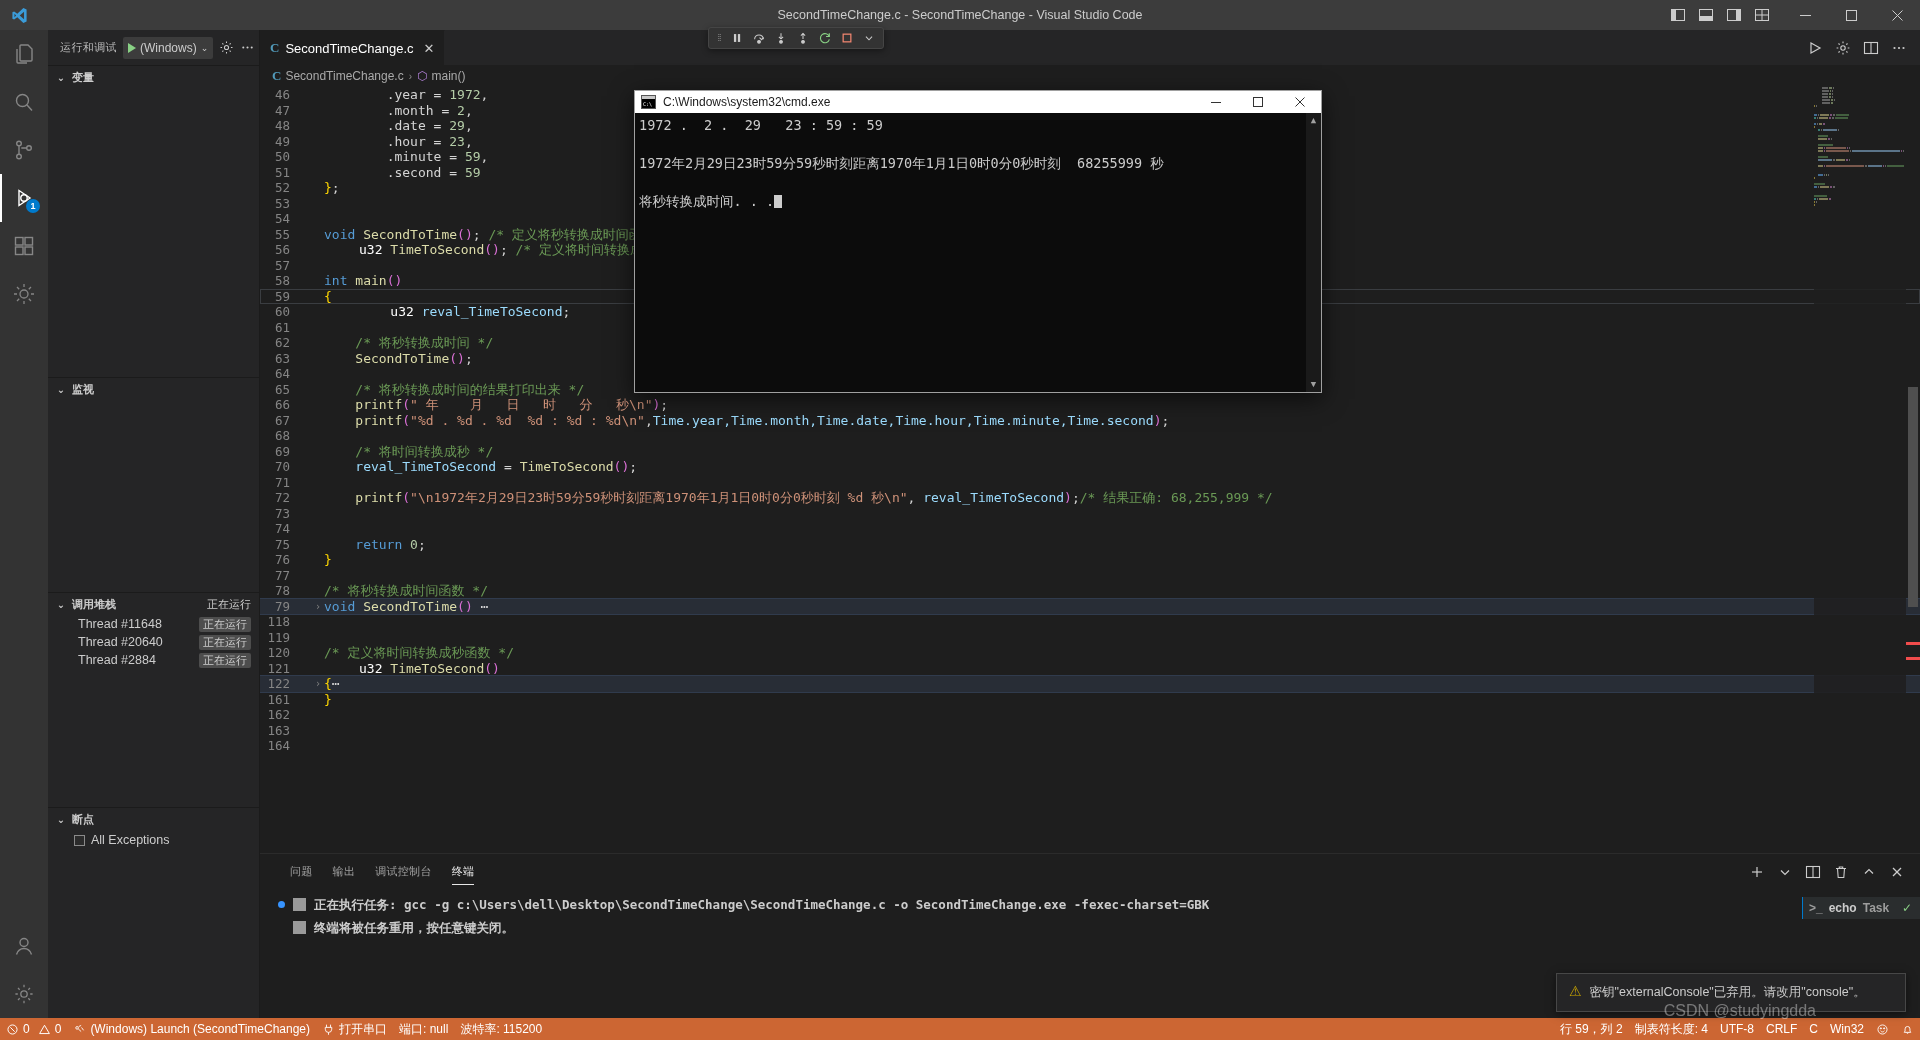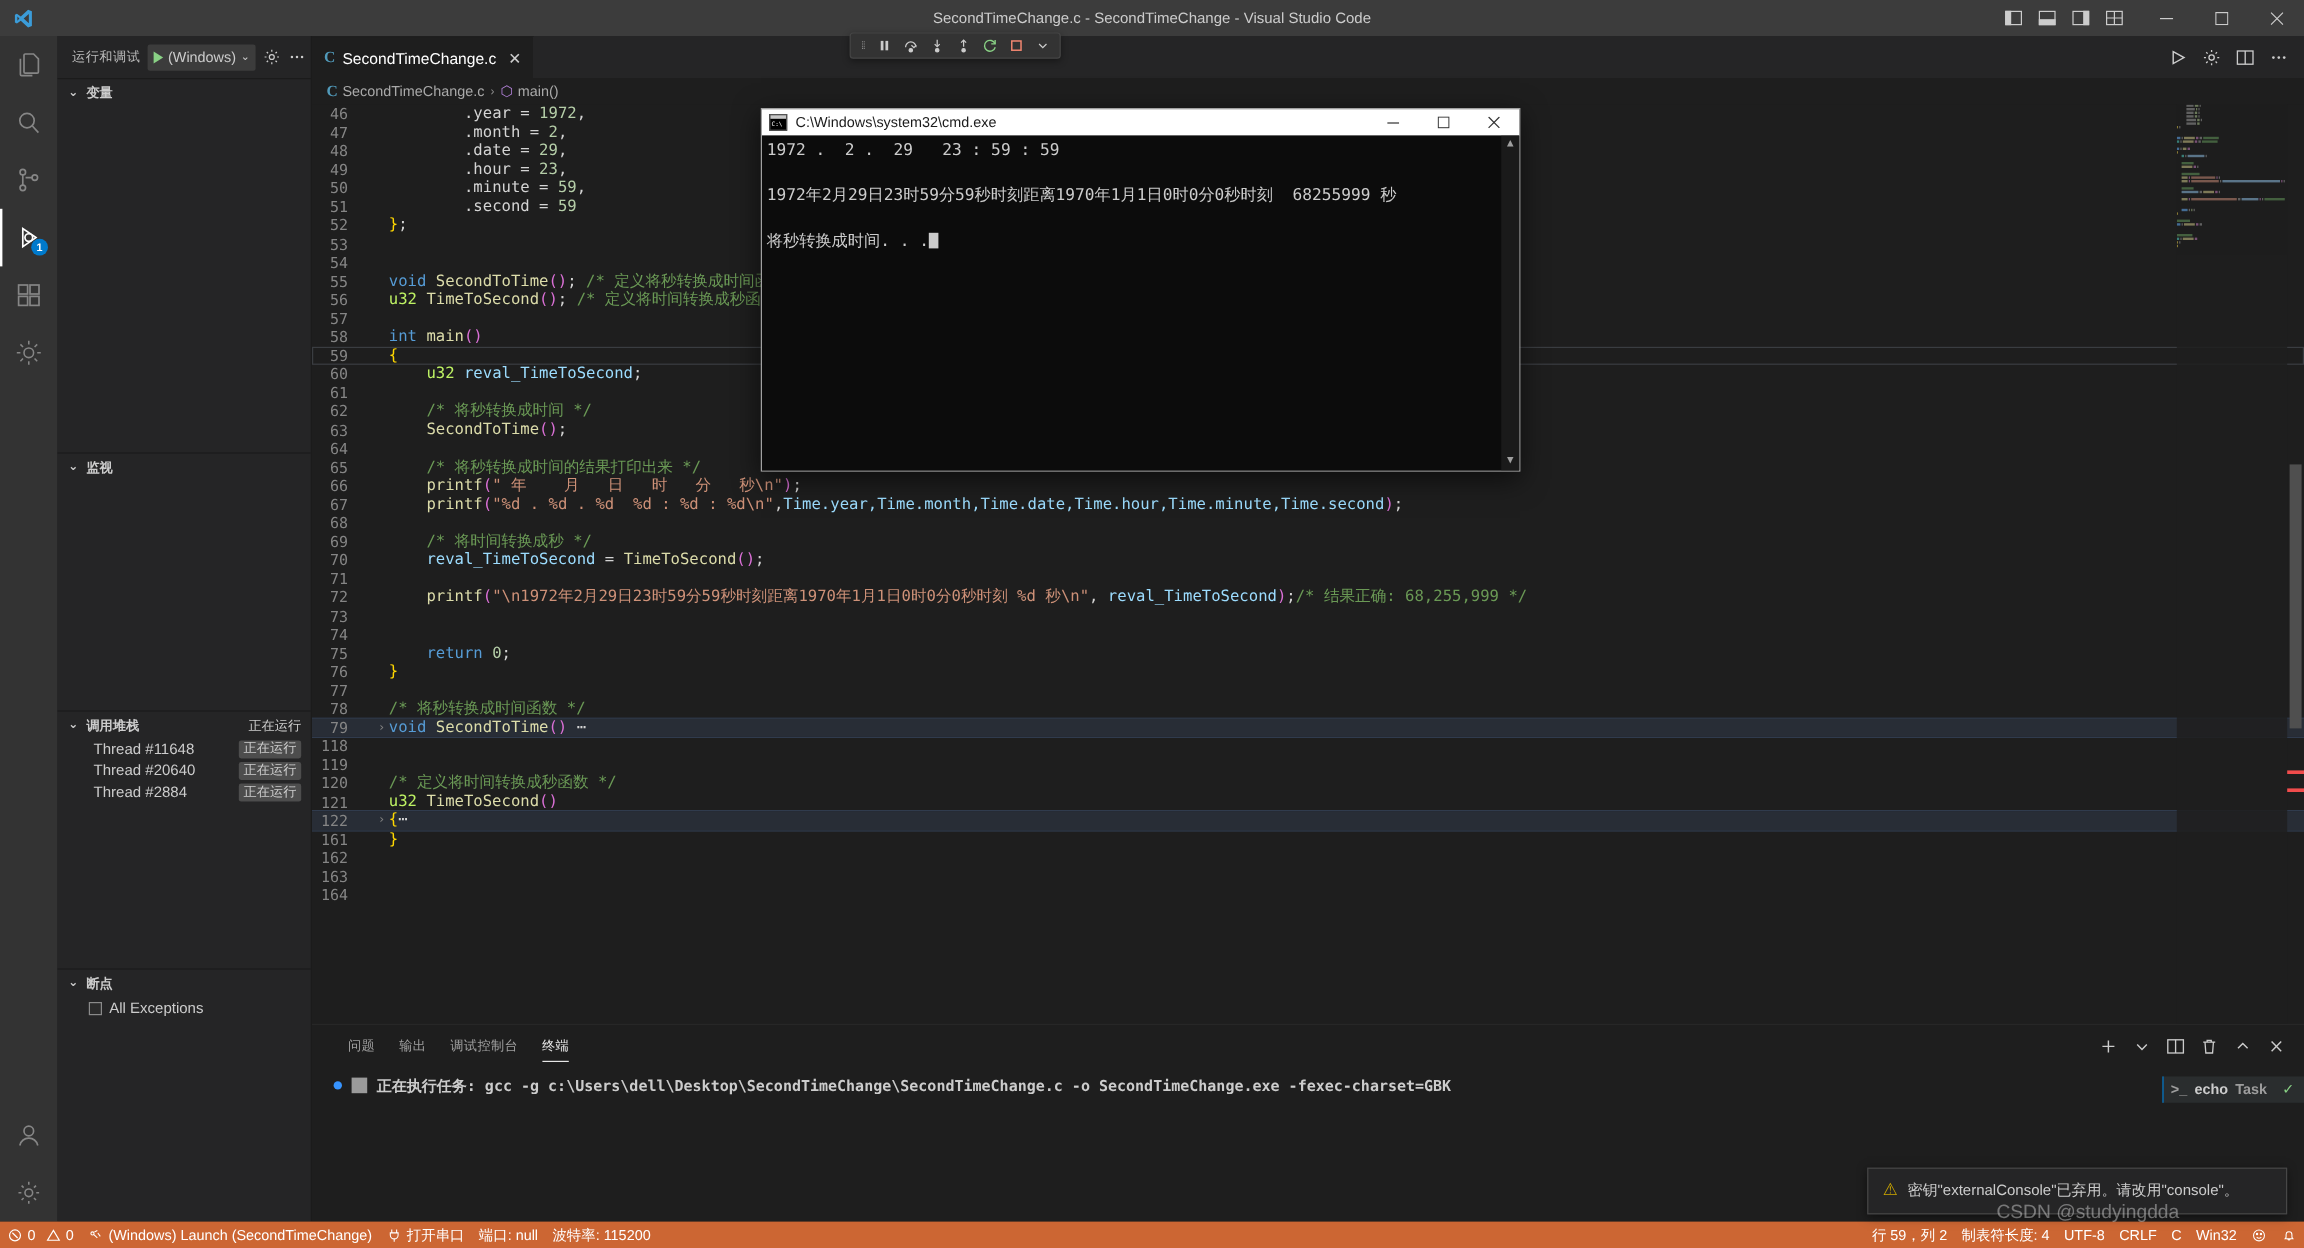--- a/index.html
+++ b/index.html
@@ -137,21 +137,21 @@
   .ln-row.hl { background:#282d36; outline:1px solid #303b4d; }
   .ln-num {
     width:52px; flex:0 0 52px; text-align:right; padding-right:22px; color:#858585;
     font-size:12.5px; font-family:"DejaVu Sans Mono",monospace;
   }
   .ln-fold { width:12px; flex:0 0 12px; color:#808080; font-size:10px; text-align:center;}
   .ln-txt { flex:1 1 auto; padding-left:0; }
   .cursorline-box { position:absolute; left:52px; right:0; height:15.5px; border:1px solid #3a3d41; pointer-events:none;}
 
   .k { color:#569cd6; }  
-  .kv { color:#bef264; } 
+  .kv { color:#ffffff;margin-left:35px; } 
   .fn { color:#dcdcaa; } 
   .cm { color:#6a9955; } 
   .st { color:#ce9178; } 
   .nu { color:#b5cea8; } 
   .pn { color:#da70d6; } 
   .vr { color:#9cdcfe; } 
   .op { color:#d4d4d4; }
   .ylw { color:#ffd700; }
 
   
@@ -213,21 +213,21 @@
   .sb-cell { display:flex; align-items:center; gap:4px; padding:0 6px; height:100%; white-space:nowrap; }
   .sb-cell svg { width:13px; height:13px; }
 
   .watermark {
     position:absolute; right:104px; bottom:20px; color:rgba(255,255,255,.38);
     font-size:16px; pointer-events:none; z-index:60; font-family:"Liberation Sans",sans-serif;
   }
 
   
   .cmdwin {
-    position:absolute; left:634px; top:90px; width:633px; height:303px; z-index:50;
+    position:absolute; left:634px; top:90px; width:688px; height:303px; z-index:50;
     box-shadow:0 6px 22px rgba(0,0,0,.6); display:flex; flex-direction:column;
     border:1px solid #a0a0a0;
   }
   .cmd-title {
     height:22px; flex:0 0 22px; background:#ffffff; display:flex; align-items:center;
     padding-left:6px; gap:7px; color:#1a1a1a; font-size:12px;
   }
   .cmd-ico {
     width:15px;height:14px;background:#000; border:1px solid #555; position:relative; flex:0 0 auto;
     display:flex; align-items:flex-end; justify-content:flex-start;
@@ -718,20 +718,25 @@
                 </svg>
             </div>
           </div>
         </div>
         <div class="panel-body">
           <div class="term-out">
             <div class="term-line">
               <span class="dot-blue"></span>
               <span class="sq-ico"></span>
               <span>正在执行任务: gcc -g c:\Users\dell\Desktop\SecondTimeChange\SecondTimeChange.c -o SecondTimeChange.exe -fexec-charset=GBK</span>
+            </div>
+            <div class="term-line">
+              <span class="dot-none"></span>
+              <span class="sq-ico"></span>
+              <span>终端将被任务重用，按任意键关闭。</span>
             </div>
           </div>
           <div class="term-sidebar">
             <div class="tabitem">
               <span class="muted">&gt;_</span>
               <span>echo</span>
               <span class="muted">Task</span>
               <span class="check">✓</span>
             </div>
           </div>

